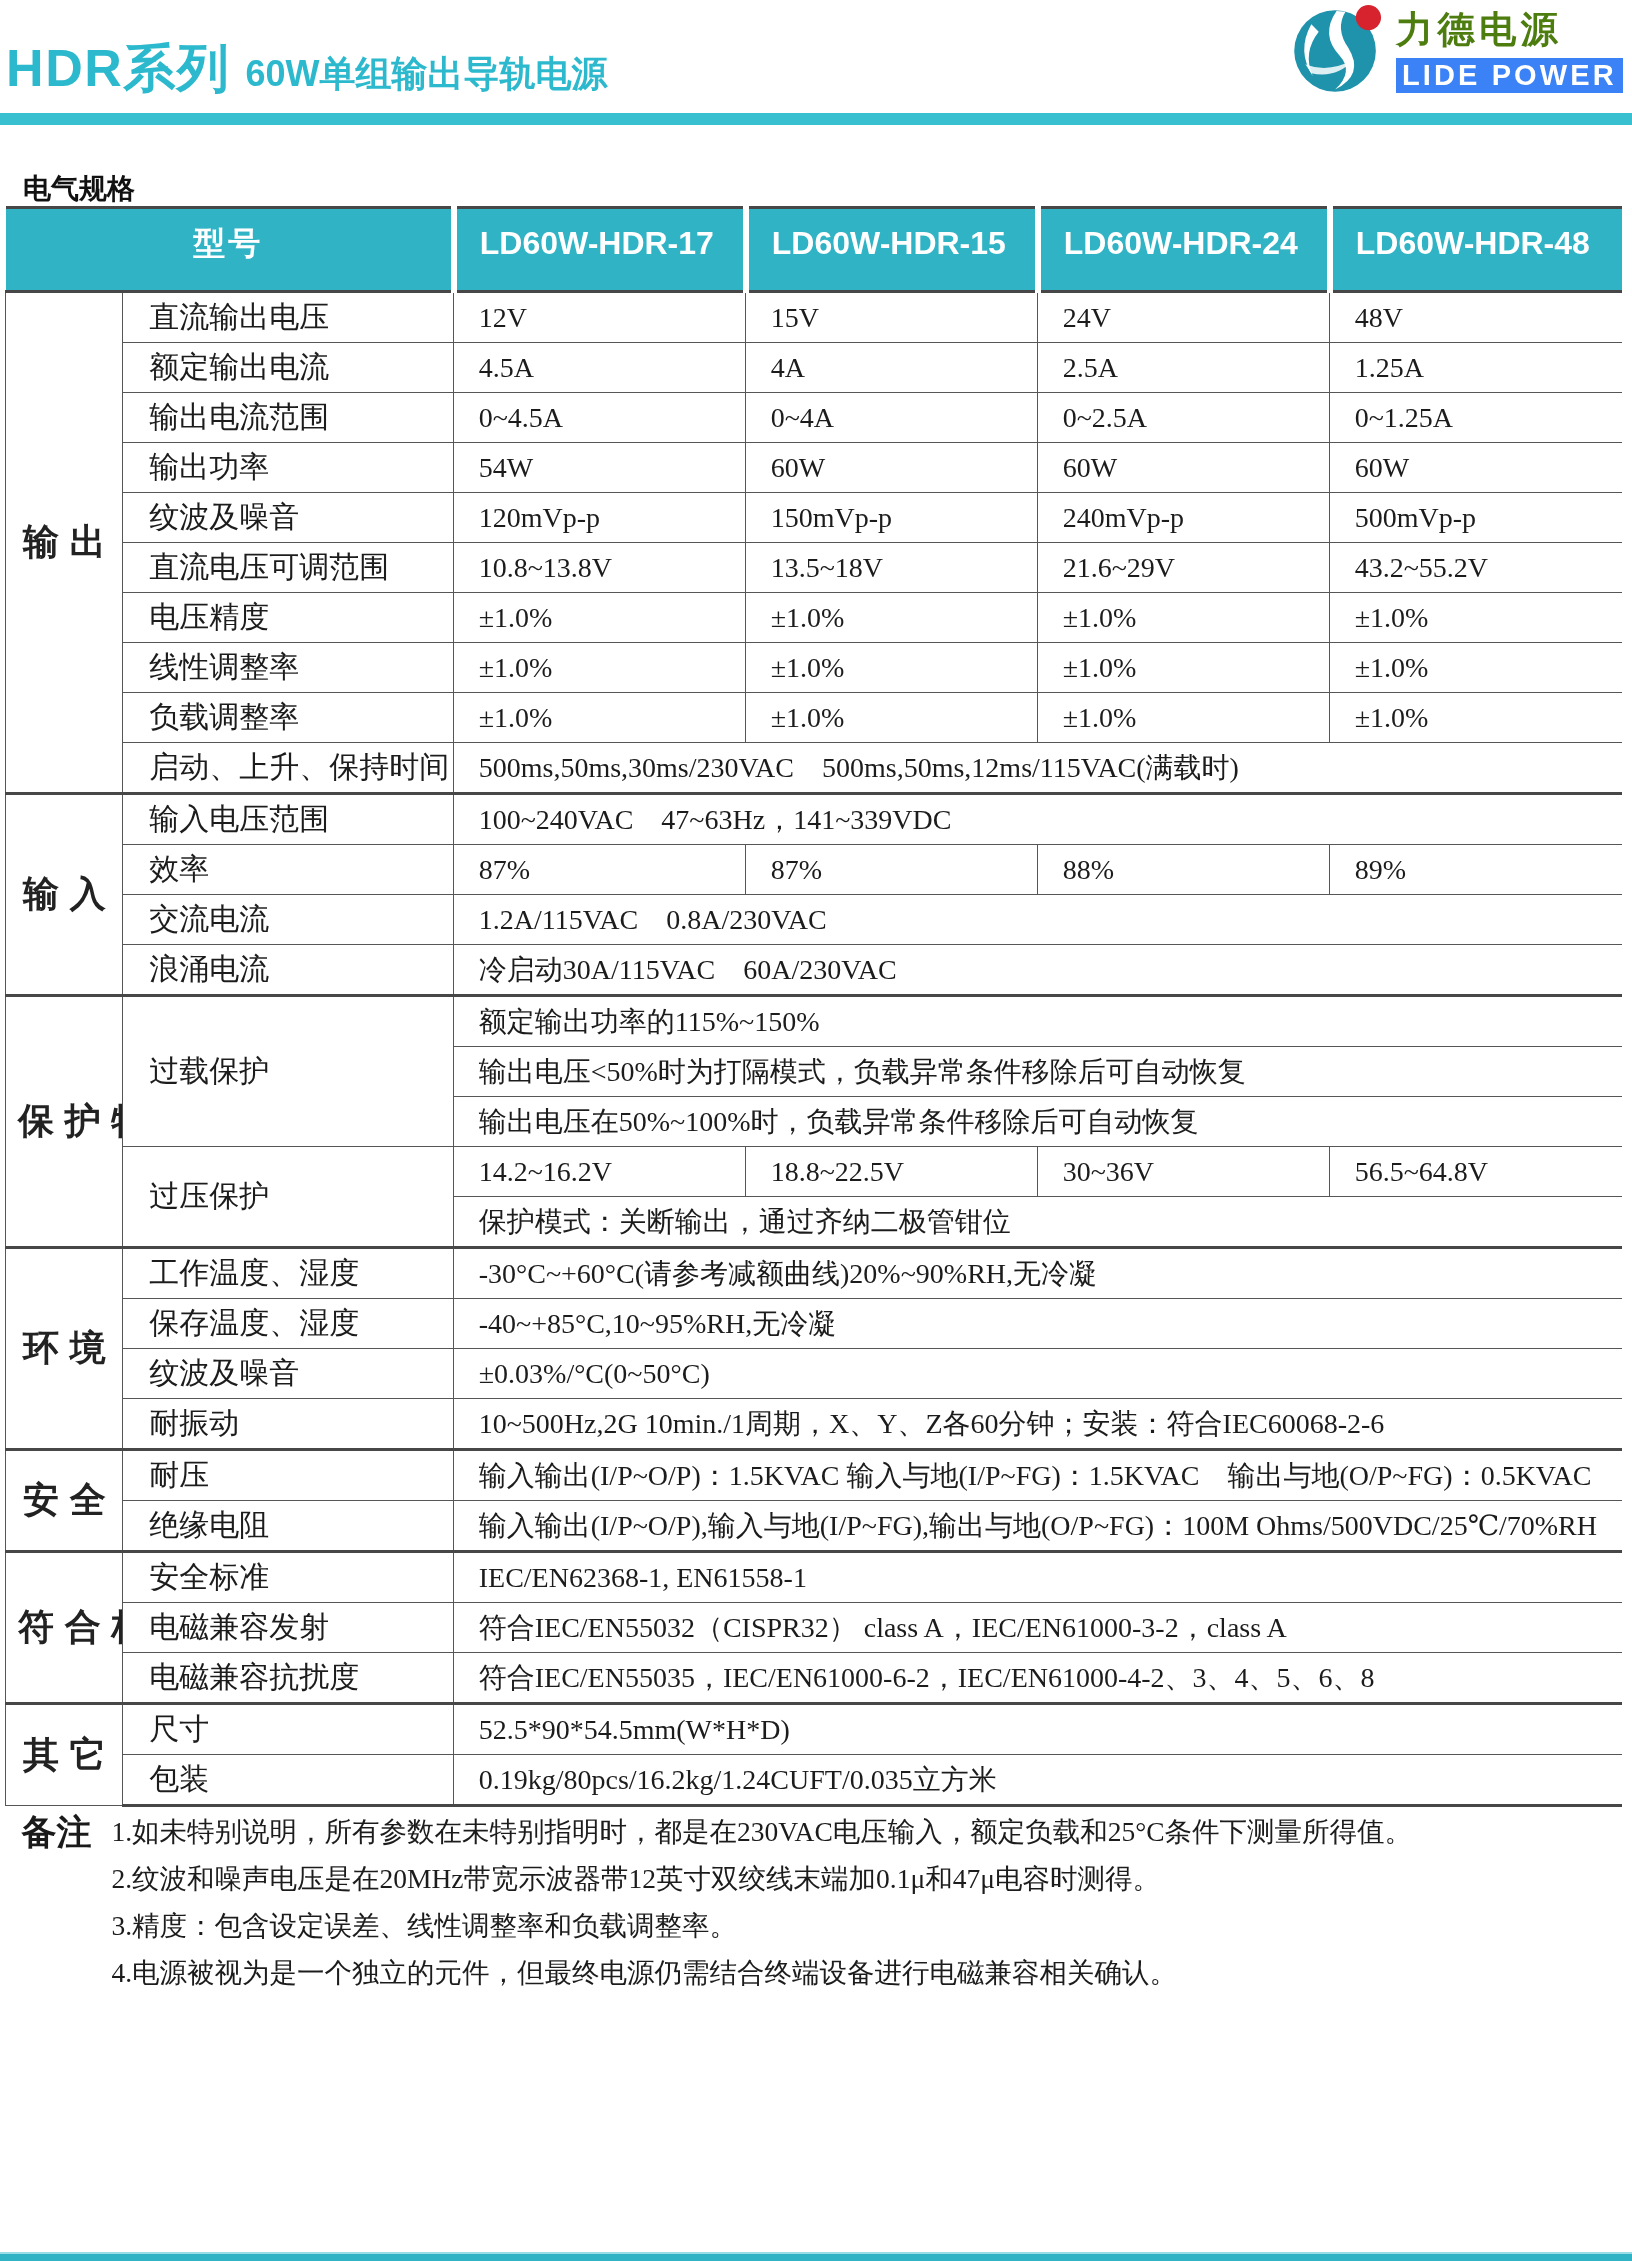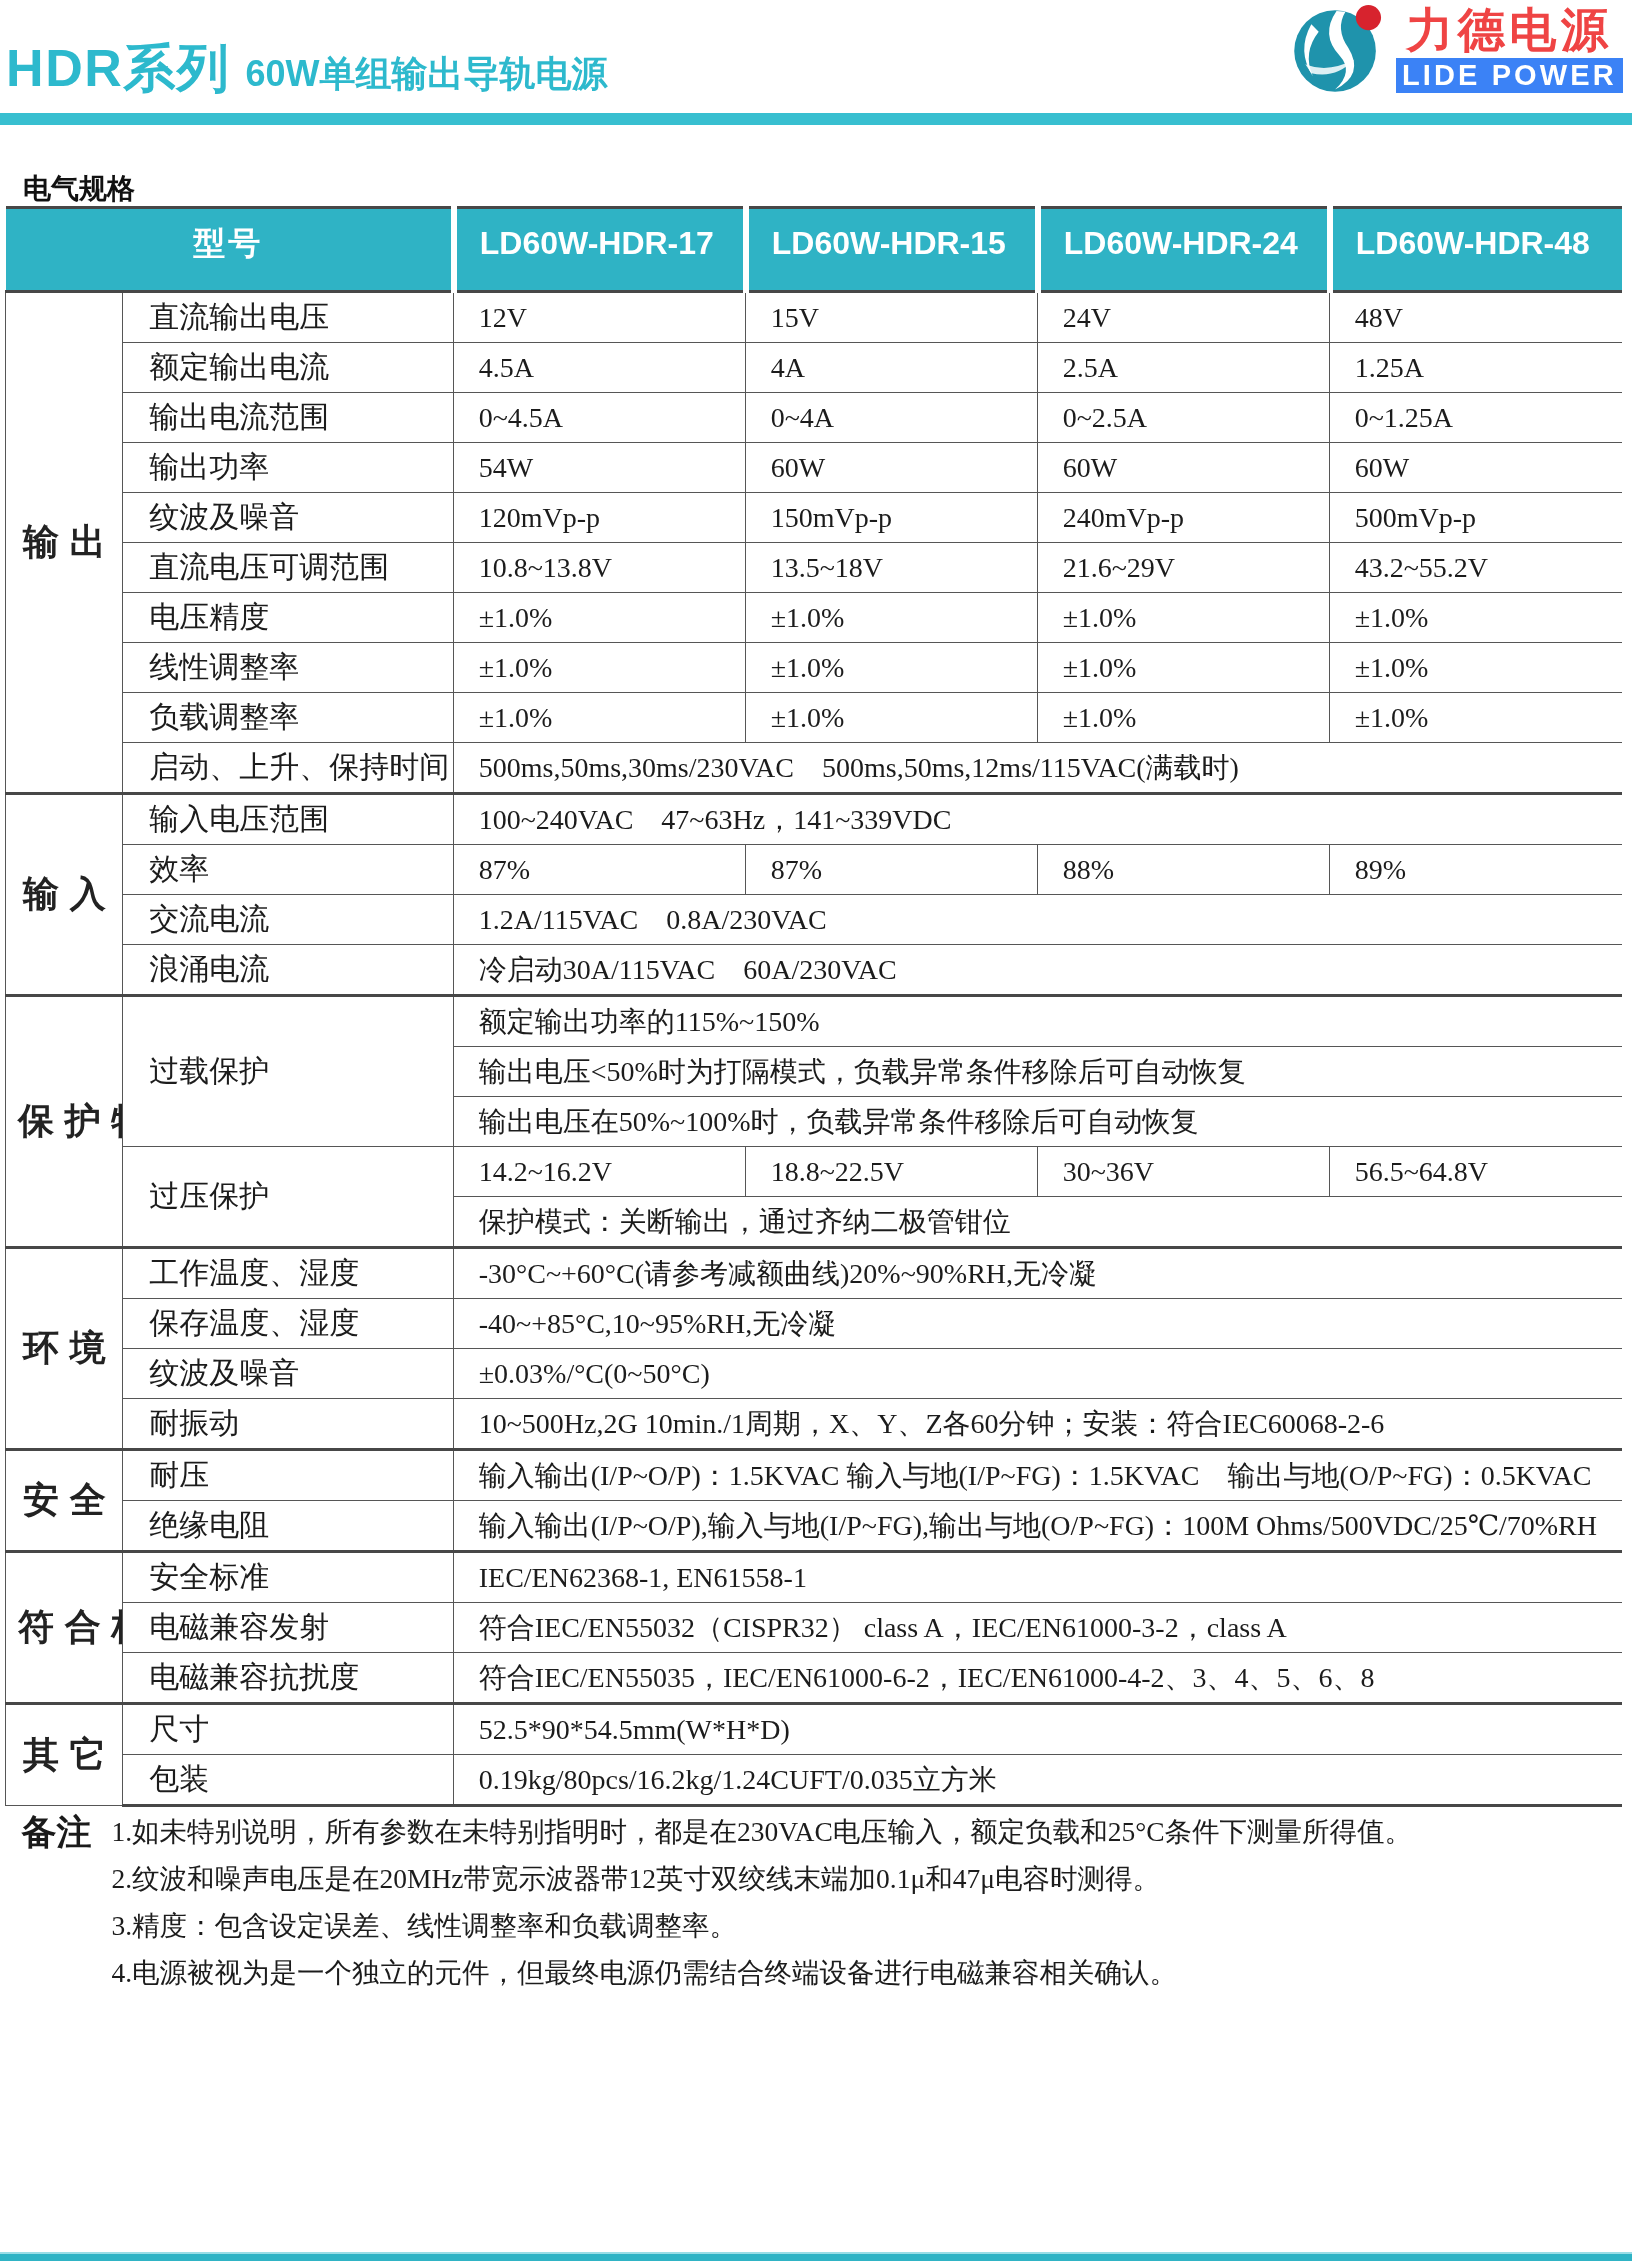--- a/index.html
+++ b/index.html
@@ -8,21 +8,21 @@
   
   .header{position:absolute;left:0;top:0;width:1632px;height:113px;}
   .titles{position:absolute;left:6.1px;bottom:9.2px;display:flex;align-items:baseline;gap:15.3px;white-space:nowrap;}
   .title-series{font-size:52px;font-weight:bold;color:#2db9cd;letter-spacing:1.5px;}
   .title-sub{font-size:36px;font-weight:bold;color:#2db9cd;}
   .header-bar{position:absolute;left:0;top:113px;width:1632px;height:11.5px;background:#38bfd0;}
 
   .logo{position:absolute;right:9.2px;top:1.5px;display:flex;align-items:flex-start;gap:9.2px;}
   .logo-mark{width:95px;height:92px;}
   .logo-col{display:flex;flex-direction:column;align-items:stretch;}
-  .logo-cn{font-family:"Liberation Serif","DejaVu Serif",serif;font-weight:bold;font-size:47px;line-height:56px;color:#ef4444;letter-spacing:4.6px;white-space:nowrap;text-align:center;}
+  .logo-cn{font-family:"Liberation Serif","DejaVu Serif",serif;font-weight:bold;font-size:37px;line-height:56px;color:#4d7c0f;letter-spacing:4.6px;white-space:nowrap;}
   .logo-en-box{background:#3b82f6;color:#fff;font-weight:bold;font-size:29px;line-height:35px;text-align:center;letter-spacing:3.1px;padding:0 6.1px;}
 
   
   .spec-heading{position:absolute;left:23px;top:170px;font-size:28px;font-weight:bold;color:#111;}
 
   
   table.spec{position:absolute;left:5.3px;top:206px;width:1615px;border-collapse:collapse;table-layout:fixed;}
   table.spec col.c-cat{width:117px;}
   table.spec col.c-param{width:331px;}
   table.spec col.c-v{width:292px;}

